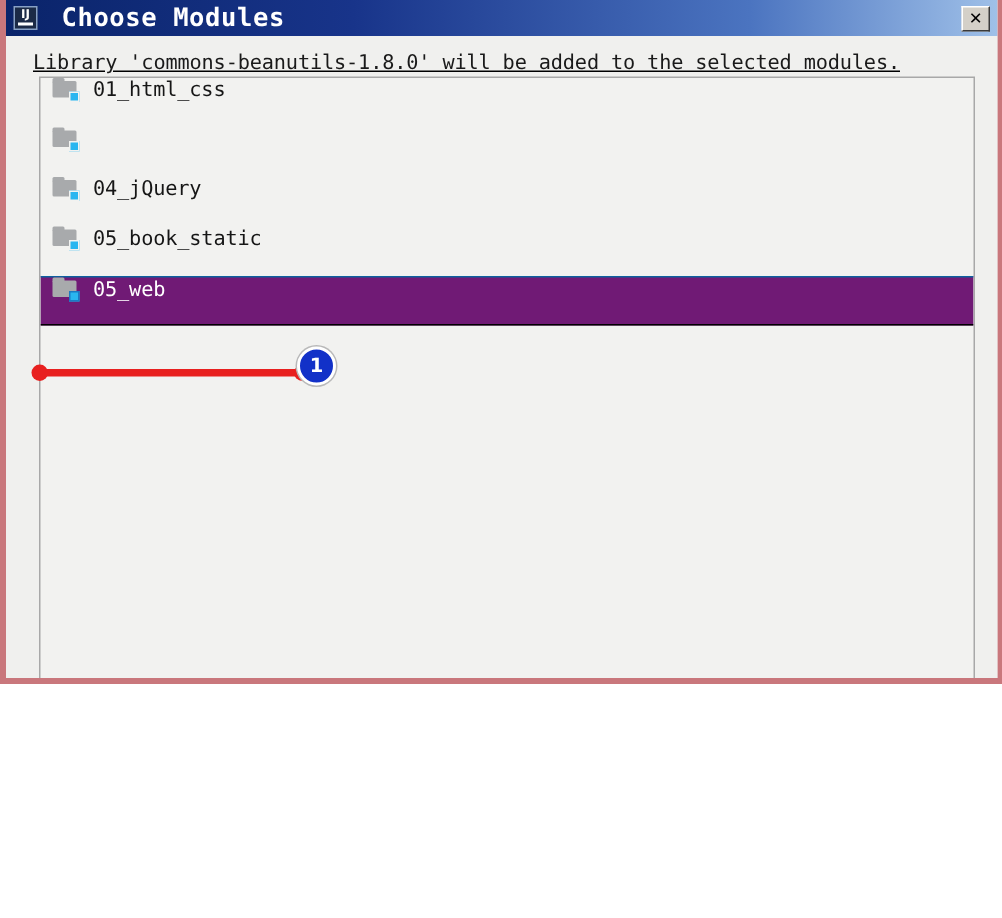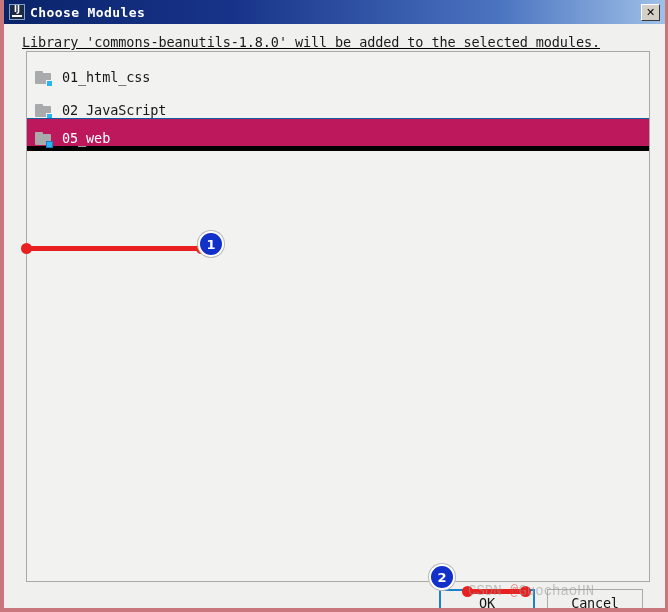--- a/index.html
+++ b/index.html
@@ -11,21 +11,21 @@
     width: 668px;
     height: 612px;
     font-family: "DejaVu Sans Mono", monospace;
     overflow: hidden;
   }
 
   
   .screen {
     position: relative;
     width: 668px;
-    height: 612px;
+    height: 456px;
     box-sizing: border-box;
     background: #f0f0ee;
     border-left: 4px solid #c9777c;
     border-right: 3px solid #c9777c;
     border-bottom: 4px solid #c9777c;
     overflow: hidden;
   }
 
   
   .titlebar {
@@ -60,23 +60,23 @@
   }
   .ij-icon span.bar {
     position: absolute;
     left: 2px; right: 2px; bottom: 2px;
     height: 2px;
     background: #ffffff;
   }
   .title-text {
     color: #ffffff;
     font-family: "DejaVu Sans Mono", monospace;
-    font-size: 13px;
+    font-size: 17px;
     font-weight: bold;
-    margin-left: 5px;
+    margin-left: 16px;
     white-space: nowrap;
     letter-spacing: 0.4px;
   }
   .title-spacer { flex: 1 1 auto; }
   .close-btn {
     width: 19px; height: 17px;
     margin-right: 3px;
     background: #d4d0c8;
     border-top: 1px solid #ffffff;
     border-left: 1px solid #ffffff;
@@ -121,34 +121,34 @@
     width: 624px;
     height: 531px;
     background: #f2f2f0;
     border: 1px solid #a8a8a8;
     box-sizing: border-box;
     overflow: hidden;
   }
   .list-row {
     height: 33px;
     display: flex;
-    align-items: flex-end;
+    align-items: flex-start;
     padding-left: 8px;
     box-sizing: border-box;
     font-family: "DejaVu Sans Mono", monospace;
     font-size: 13.5px;
     color: #161616;
     cursor: default;
     position: relative;
   }
   .list-row.selected {
-    background: #be185d;
+    background: #701a75;
     color: #ffffff;
     border-top: 1px solid #0d5f9e;
-    border-bottom: 5px solid #000000;
+    border-bottom: 1px solid #000000;
   }
   .folder-icon {
     position: relative;
     width: 17px; height: 14px;
     margin-right: 10px;
     flex: 0 0 auto;
   }
   .folder-icon .tab {
     position: absolute;
     left: 0; top: 0;
@@ -283,25 +283,40 @@
         </span>
         <span class="row-label">01_html_css</span>
       </div>
 
       <div class="list-row">
         <span class="folder-icon">
           <span class="tab"></span>
             <span class="body"></span>
             <span class="badge"></span>
         </span>
-        <span class="row-label">02_JavaScript</span>
-      </div>
-
-
-
+      </div>
+
+
+      <div class="list-row">
+        <span class="folder-icon">
+          <span class="tab"></span>
+            <span class="body"></span>
+            <span class="badge"></span>
+        </span>
+        <span class="row-label">04_jQuery</span>
+      </div>
+
+      <div class="list-row">
+        <span class="folder-icon">
+          <span class="tab"></span>
+            <span class="body"></span>
+            <span class="badge"></span>
+        </span>
+        <span class="row-label">05_book_static</span>
+      </div>
 
       <div class="list-row selected">
         <span class="folder-icon">
           <span class="tab"></span>
             <span class="body"></span>
             <span class="badge"></span>
         </span>
         <span class="row-label">05_web</span>
       </div>
 

